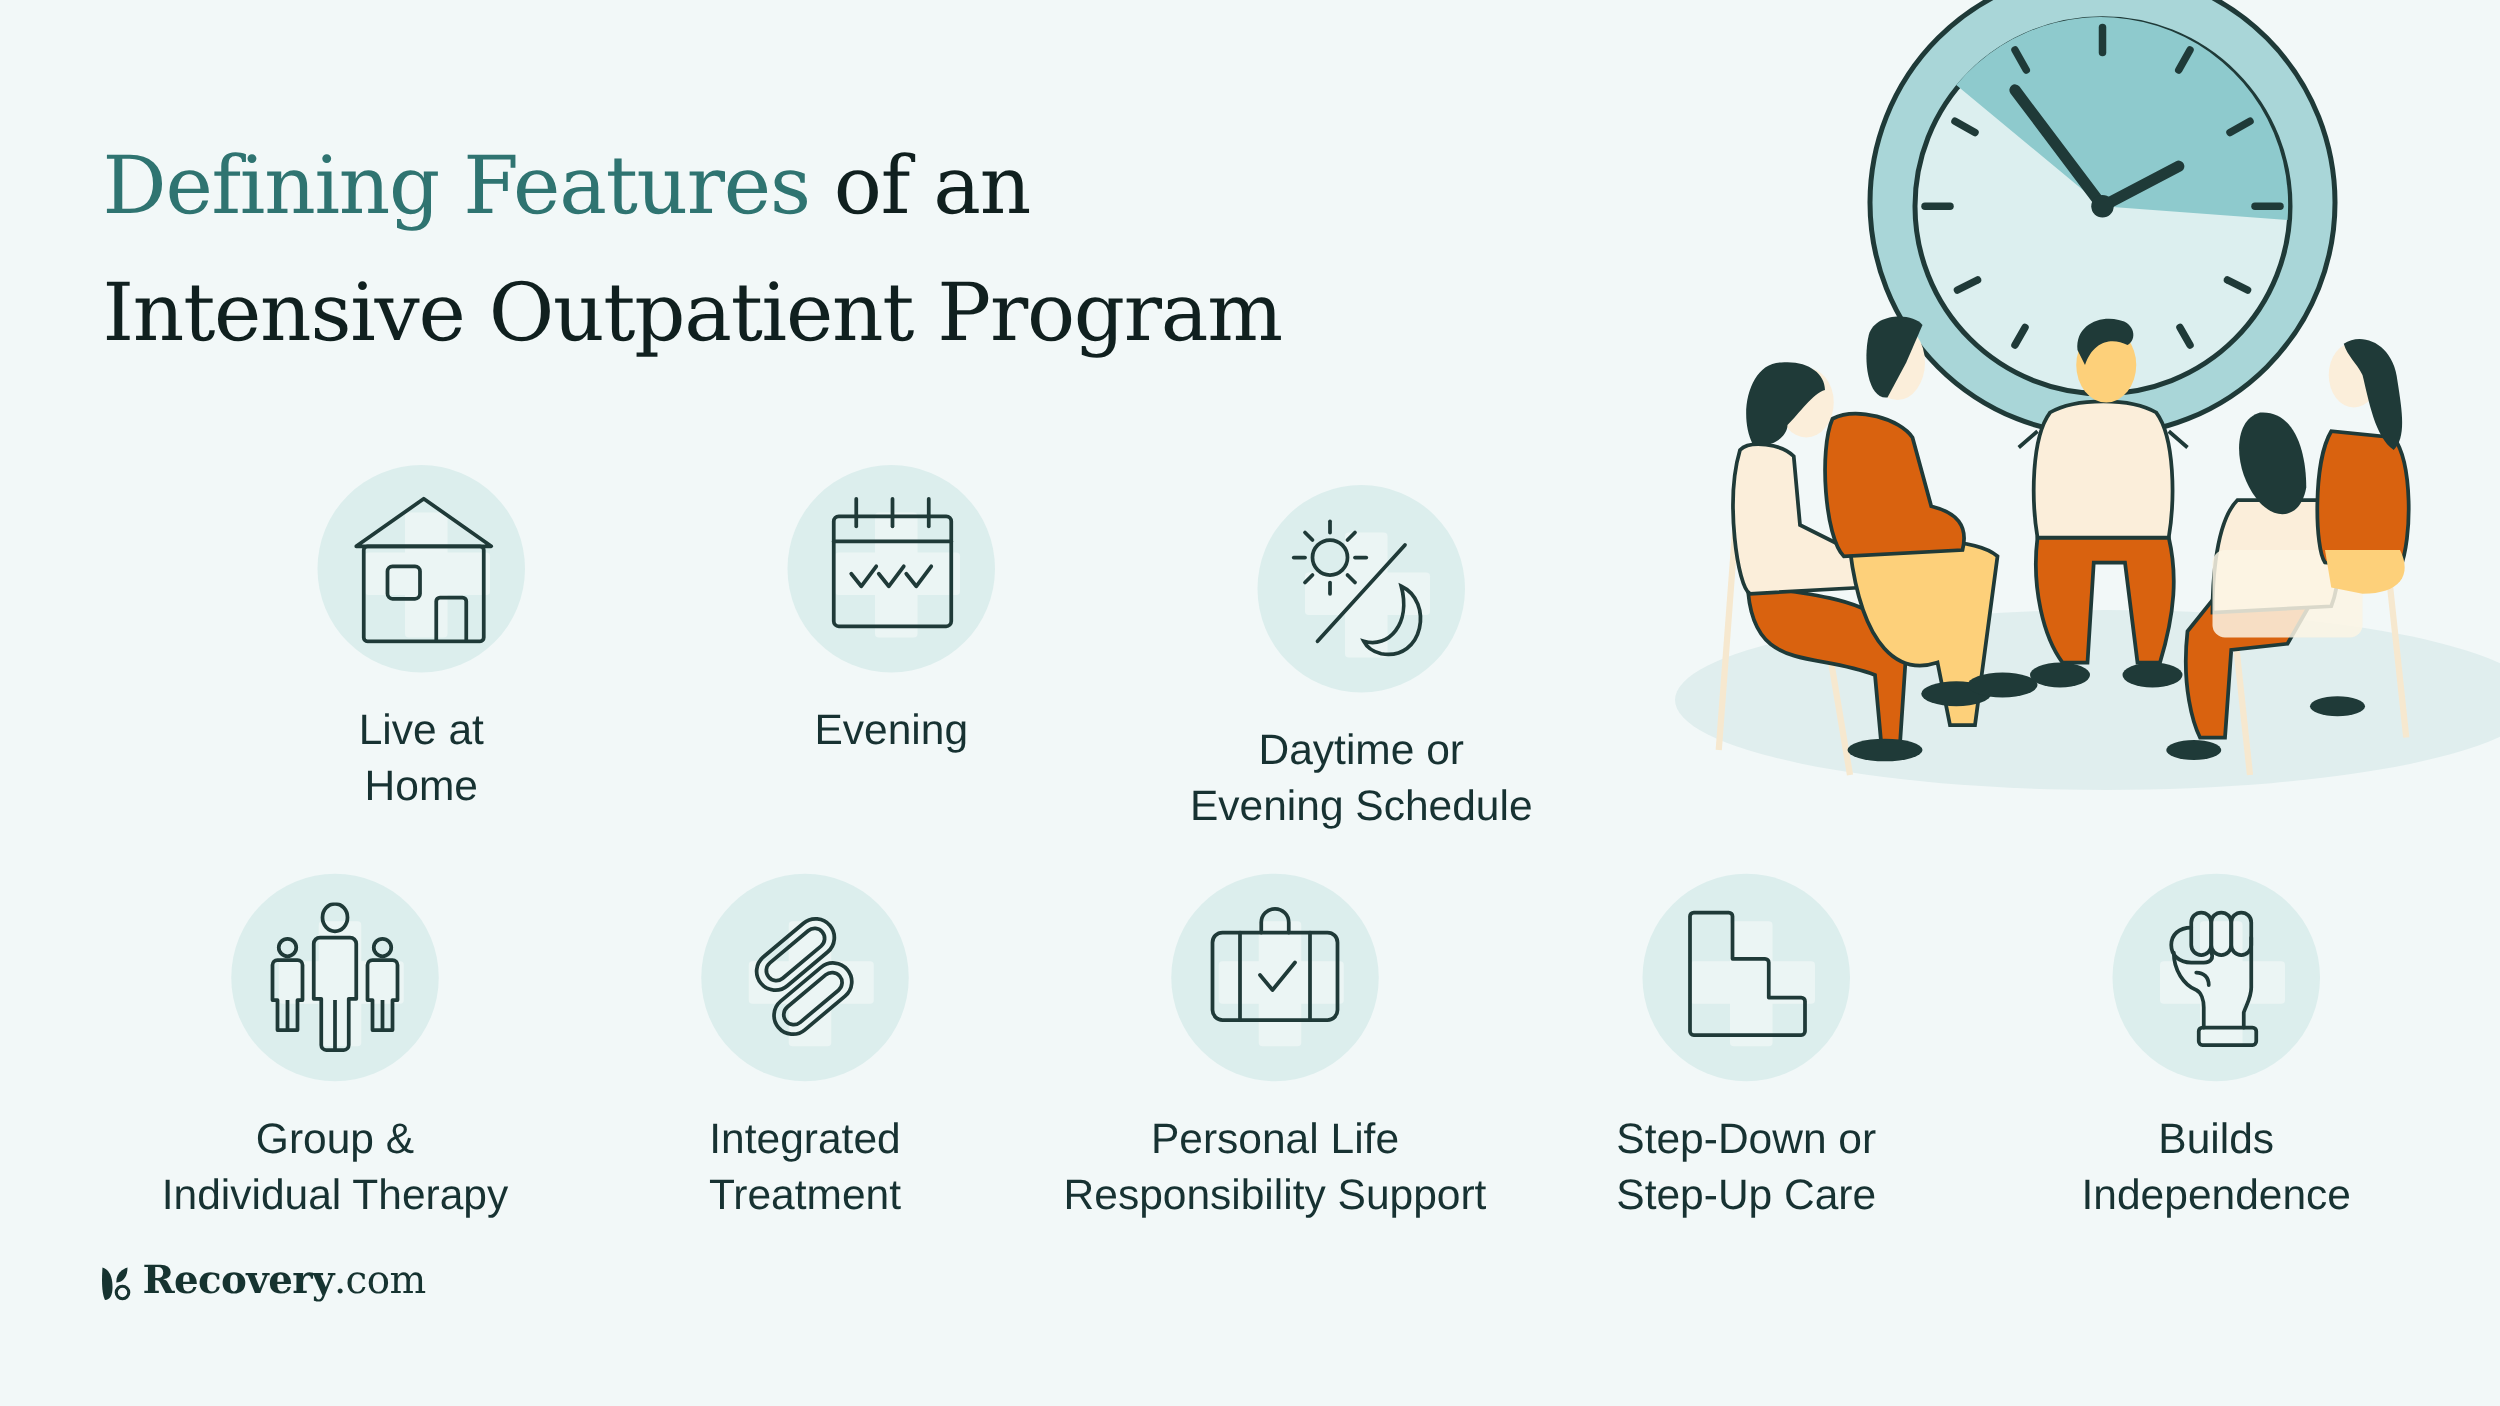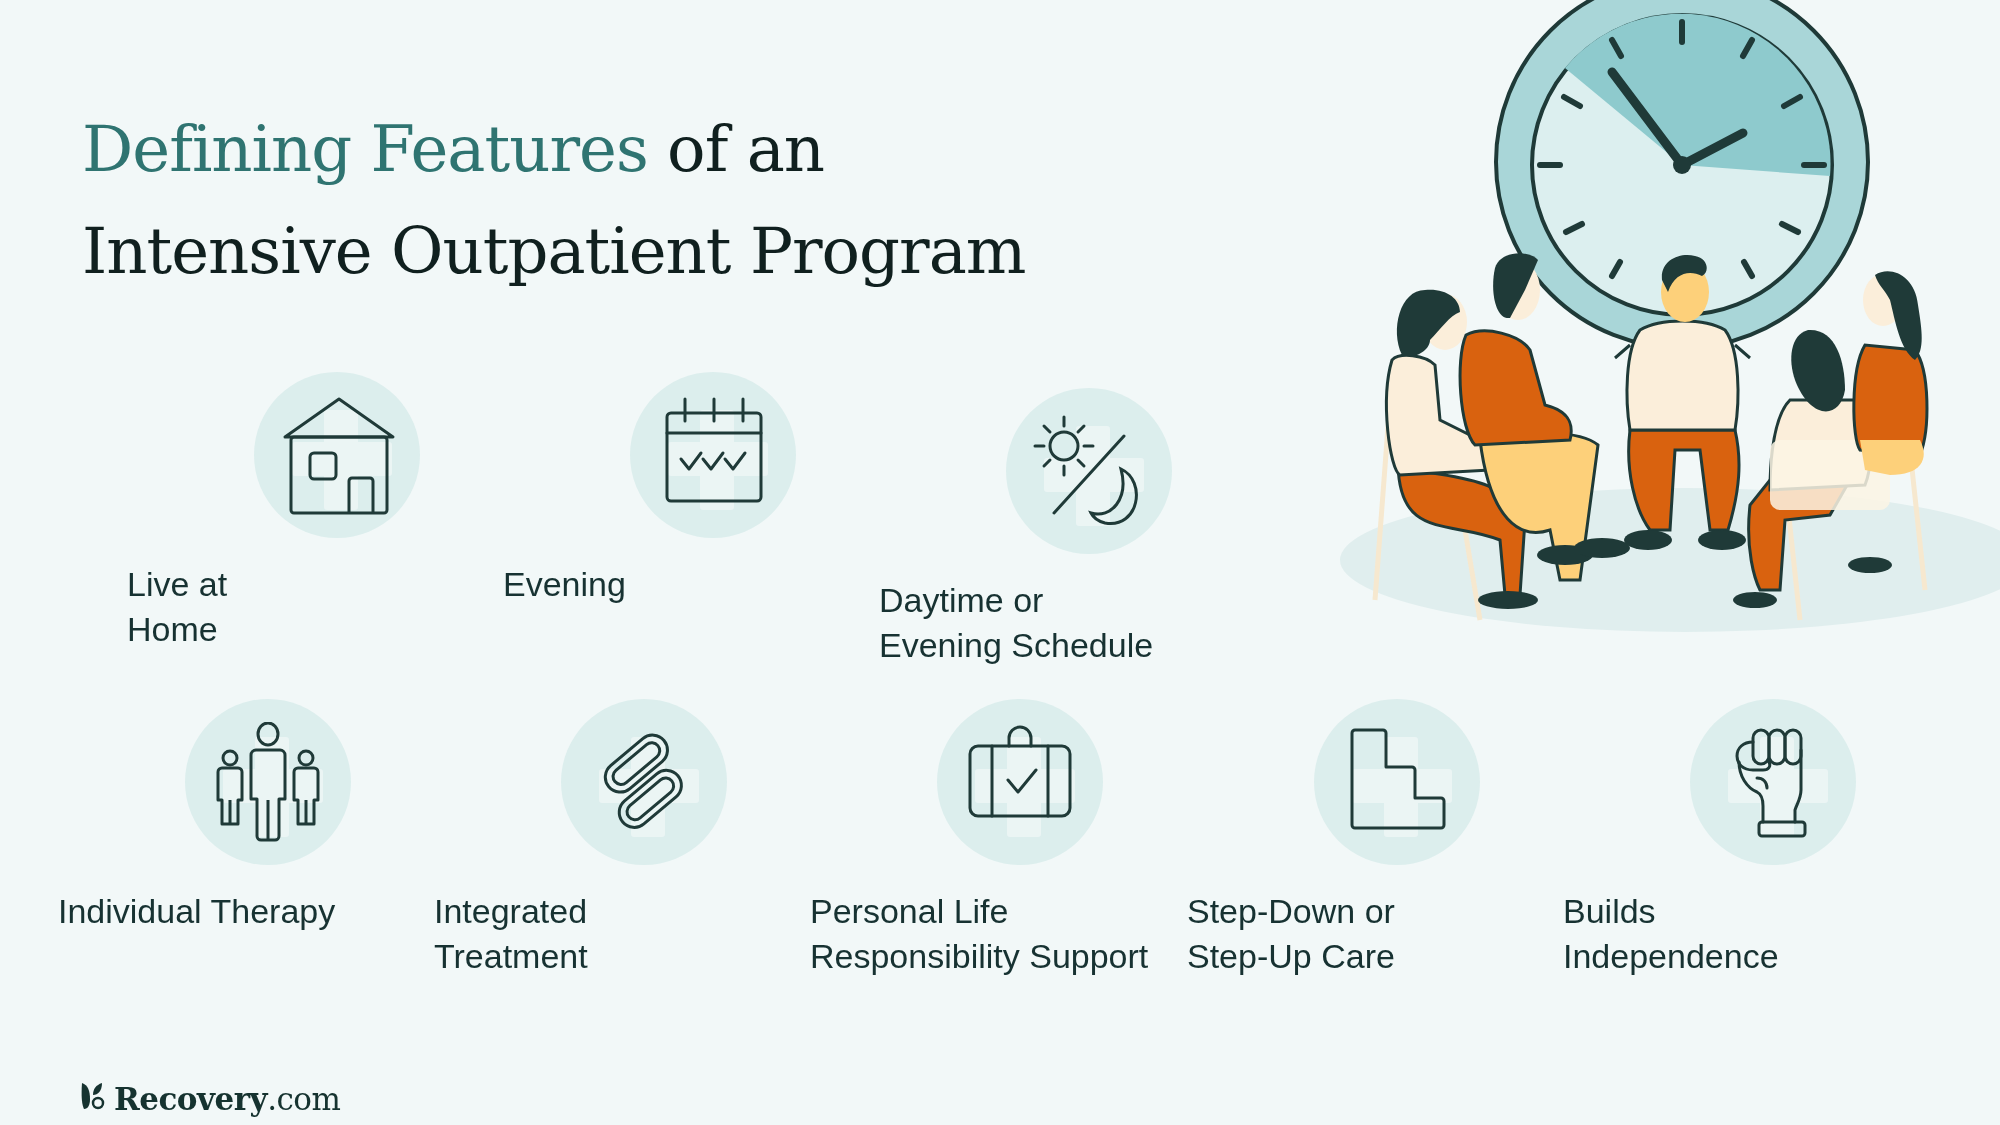--- a/index.html
+++ b/index.html
@@ -15,20 +15,21 @@
     font-family: "DejaVu Serif", serif;
     font-size: 64px; line-height: 102px;
     letter-spacing: -1px;
     color: #10201f;
     margin: 0; font-weight: normal;
   }
   .title .accent { color: #2f7471; }
   .feature {
     position: absolute;
     width: 420px;
+    text-align: center;
   }
   .badge {
     position: relative;
     width: 166px; height: 166px; border-radius: 50%;
     background: #dceeed;
     margin: 0 auto;
     overflow: hidden;
   }
   .badge .plus-v, .badge .plus-h {
     position: absolute; background: #ebf5f4; border-radius: 3px;
@@ -36,22 +37,22 @@
   .badge .plus-v { left: 70px; top: 38px; width: 34px; height: 100px; }
   .badge .plus-h { left: 38px; top: 70px; width: 100px; height: 34px; }
   .badge svg { position: absolute; left: 23px; top: 23px; width: 120px; height: 120px; }
   .label {
     margin-top: 24px;
     font-size: 34px; line-height: 45px;
     color: #173232;
   }
   .label span { display: block; }
   .logo {
-    position: absolute; left: 80px; top: 1081px;
-    display: flex; align-items: flex-start; gap: 8px;
+    position: absolute; left: 80px; top: 1006px;
+    display: flex; align-items: flex-end; gap: 8px;
   }
   .logo-text {
     font-family: "DejaVu Serif", serif;
     font-size: 31px; color: #163330; font-weight: bold; letter-spacing: -0.5px;
   }
   .logo-text .tld { font-weight: normal; }
   .illustration { position: absolute; left: 1330px; top: 0; width: 670px; height: 640px; }
 </style>
 </head>
 <body>
@@ -132,20 +133,21 @@
       <line x1="60" y1="78" x2="60" y2="118"></line>
       <circle cx="22" cy="36" r="7"></circle>
       <path d="M14 46 h16 a4 4 0 0 1 4 4 v28 h-4 v24 h-16 v-24 h-4 v-28 a4 4 0 0 1 4 -4 Z"></path>
       <line x1="22" y1="78" x2="22" y2="102"></line>
       <circle cx="98" cy="36" r="7"></circle>
       <path d="M90 46 h16 a4 4 0 0 1 4 4 v28 h-4 v24 h-16 v-24 h-4 v-28 a4 4 0 0 1 4 -4 Z"></path>
       <line x1="98" y1="78" x2="98" y2="102"></line>
     </svg>
   </div>
   <div class="label">
+    <span>Group &amp;</span>
       <span>Individual Therapy</span>
   </div>
 </div>
 
 <div class="feature" style="left:434px; top:699px;">
   <div class="badge">
     <div class="plus-v"></div>
       <div class="plus-h"></div>
     <svg viewBox="0 0 120 120" fill="none" stroke="#1f3a38" stroke-width="3">
       <g transform="rotate(-40 60 60)">

